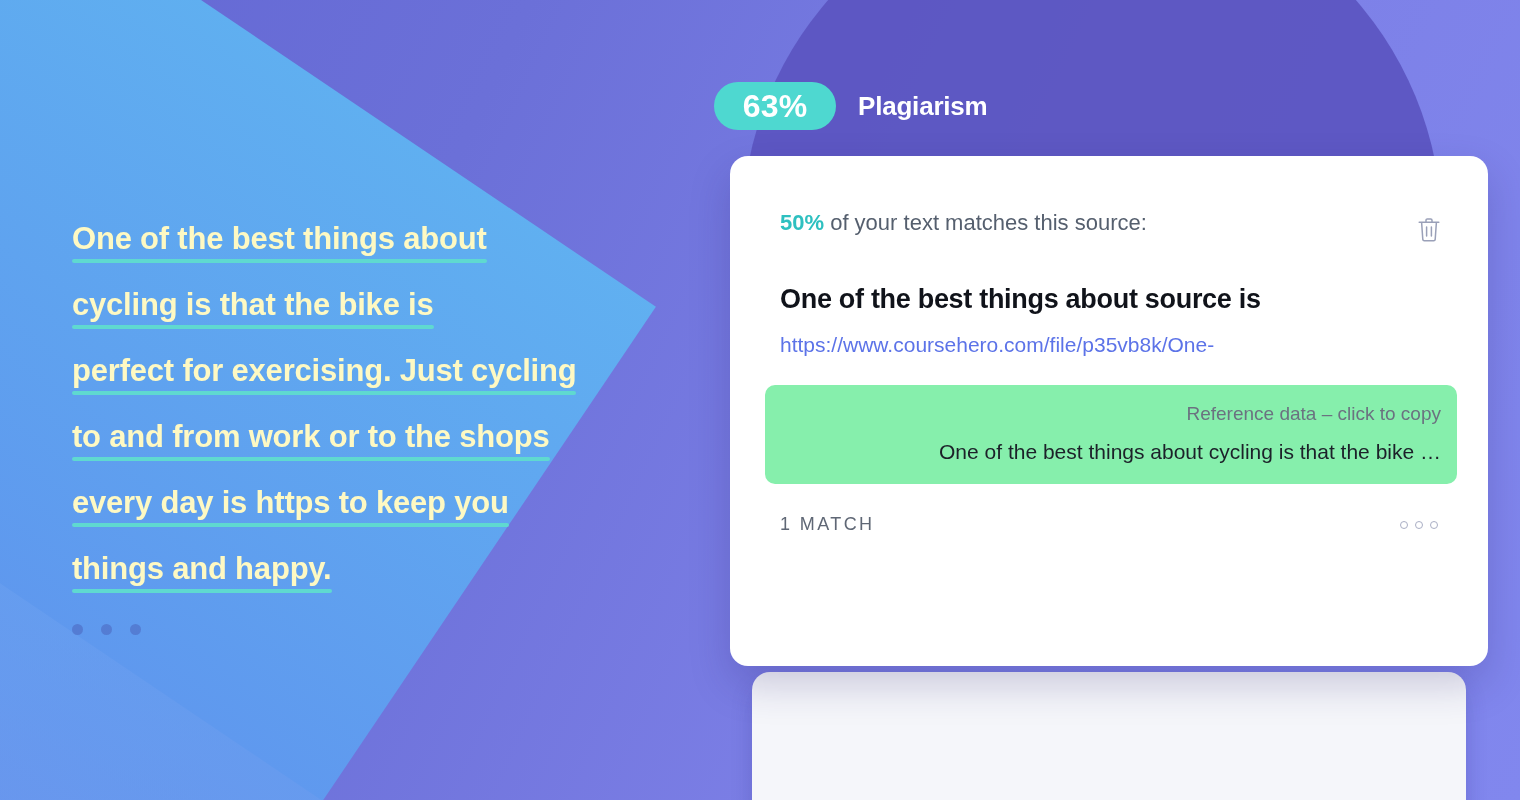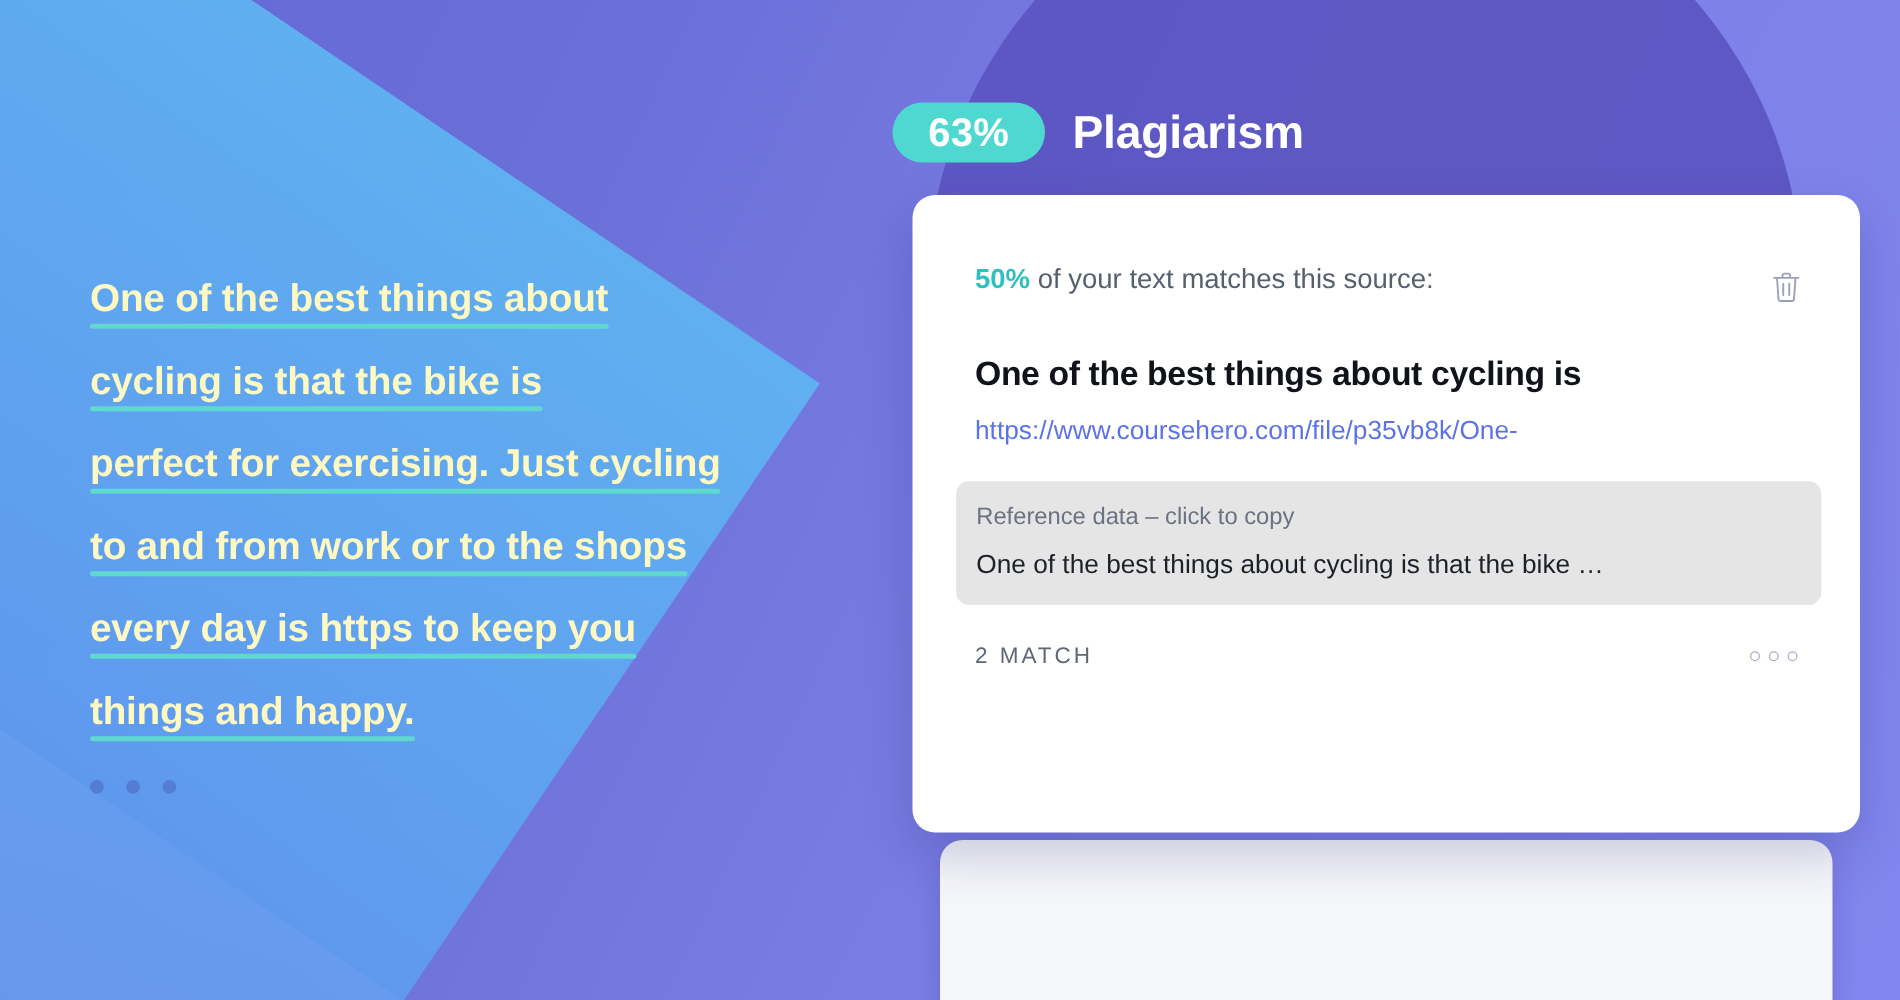--- a/index.html
+++ b/index.html
@@ -110,21 +110,21 @@
     padding:0 18px;
     border-radius:24px;
     background:#4ED8D0;
     color:#FFFFFF;
     font-size:32px;
     font-weight:700;
     letter-spacing:.2px;
   }
   #header-title {
     color:#FFFFFF;
-    font-size:37px;
+    font-size:26px;
     font-weight:700;
     letter-spacing:-.2px;
   }
 
   
   #card-stack {
     position:absolute;
     left:714px; top:156px;
     width:876px;
     margin-left:16px;
@@ -188,24 +188,25 @@
     font-size:21px;
     color:#5C73E8;
     white-space:nowrap;
     cursor:pointer;
   }
 
   #reference-box {
     margin-top:28px;
     margin-left:-15px;
     width:692px;
-    background:#e5e5e5;
+    background:#86efac;
     border-radius:10px;
     padding:18px 16px 20px 16px;
     cursor:pointer;
+    text-align:right;
   }
   #reference-label {
     font-size:19px;
     color:#6B7280;
     line-height:1.2;
   }
   #reference-text {
     margin-top:14px;
     font-size:21px;
     color:#1C2129;
@@ -279,31 +280,31 @@
           <path d="M10 6.3V4.2c0-.7.6-1.3 1.3-1.3h3.4c.7 0 1.3.6 1.3 1.3v2.1" stroke="#9AA0B8" stroke-width="1.5" stroke-linejoin="round"></path>
           <path d="M5.6 6.3l1.2 17.1c.05.8.7 1.4 1.5 1.4h9.4c.8 0 1.45-.6 1.5-1.4l1.2-17.1" stroke="#9AA0B8" stroke-width="1.5" stroke-linejoin="round"></path>
           <path d="M10.6 11v9M15.4 11v9" stroke="#9AA0B8" stroke-width="1.5" stroke-linecap="round"></path>
         </svg>
       </div>
 
       <div id="match-pct-line">
         <span id="match-pct">50%</span><span> of your text matches this source:</span>
       </div>
 
-      <div id="source-title">One of the best things about cycling is</div>
+      <div id="source-title">One of the best things about source is</div>
 
       <div id="source-url">https://www.coursehero.com/file/p35vb8k/One-</div>
 
       <div id="reference-box">
         <div id="reference-label">Reference data – click to copy</div>
         <div id="reference-text">One of the best things about cycling is that the bike …</div>
       </div>
 
       <div id="card-footer">
-        <div id="match-count">2 MATCH</div>
+        <div id="match-count">1 MATCH</div>
         <div id="more-button">
           <span class="more-dot"></span>
           <span class="more-dot"></span>
           <span class="more-dot"></span>
         </div>
       </div>
 
     </div>
   </div>
 

